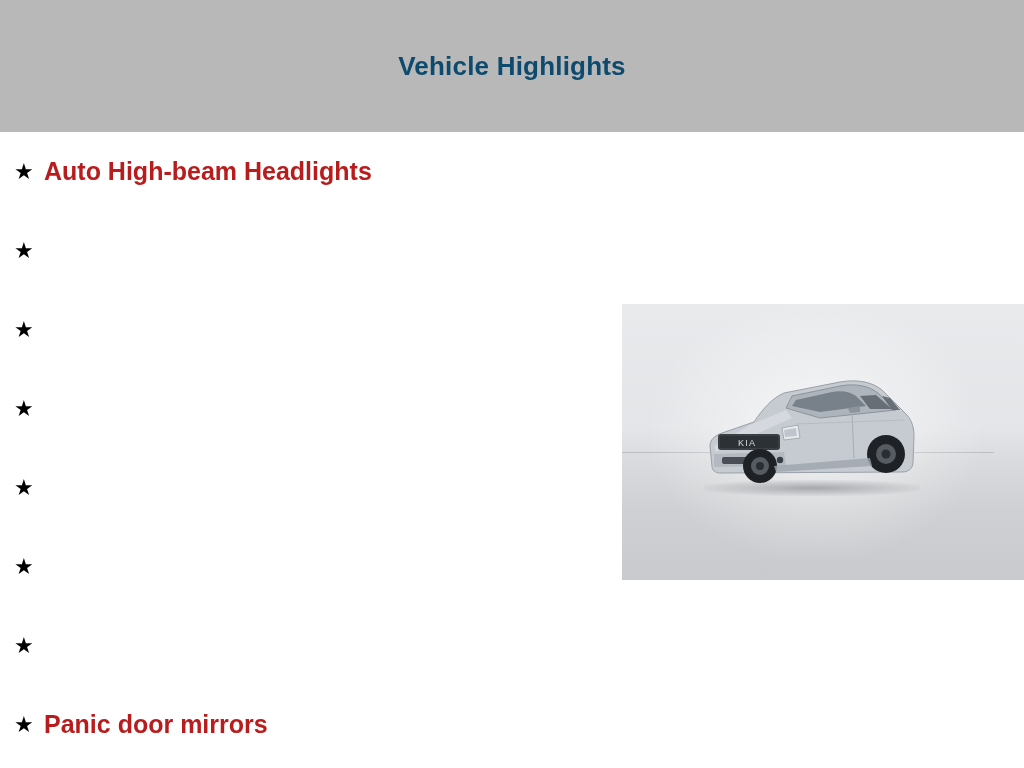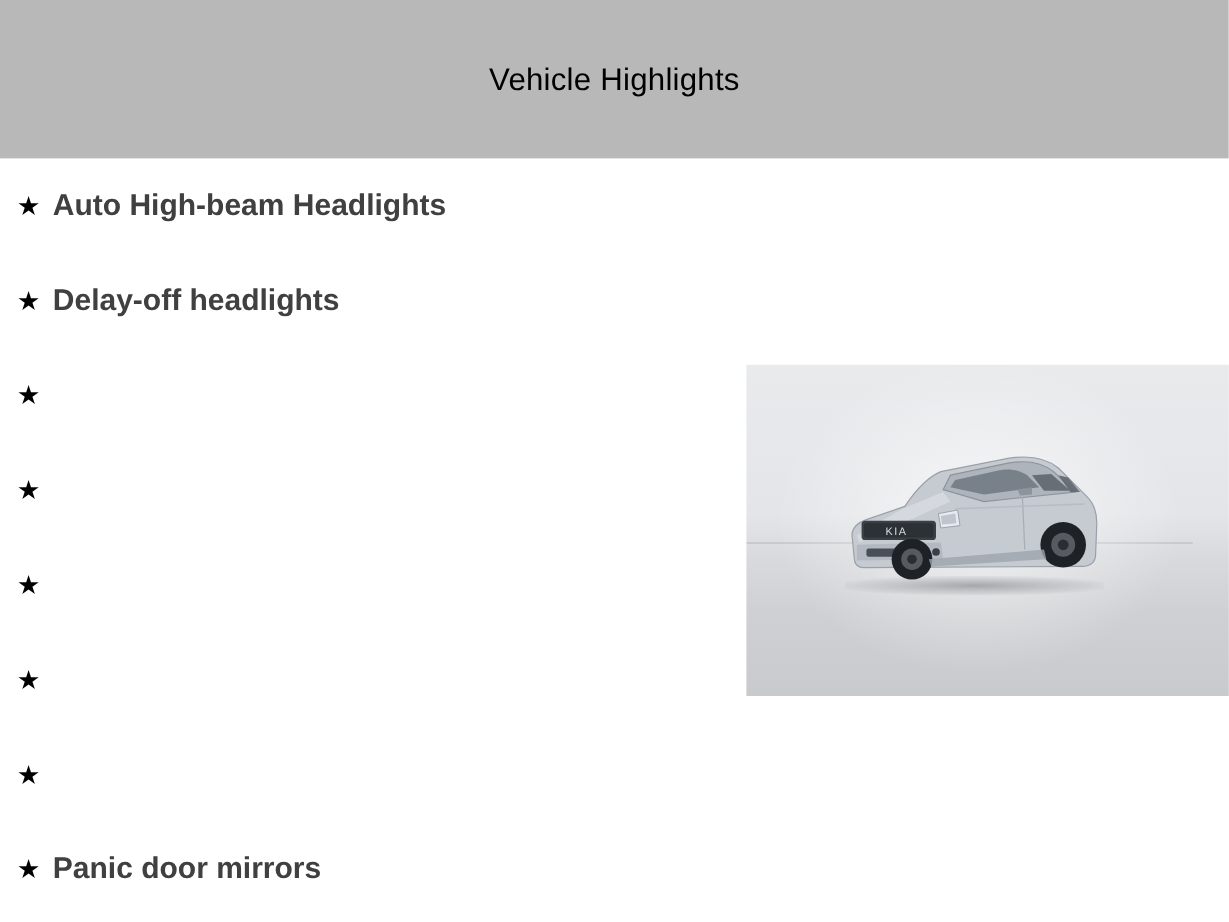--- a/index.html
+++ b/index.html
@@ -28,22 +28,22 @@
   .header-title {
     position: absolute;
     left: 0;
     top: 0;
     width: 1024px;
     height: 132px;
     display: flex;
     align-items: center;
     justify-content: center;
     font-size: 26px;
-    font-weight: normal;
-    color: #000000;
+    font-weight: bold;
+    color: #0c4a6e;
     letter-spacing: 0.2px;
   }
   .highlights {
     position: absolute;
     left: 0;
     top: 132px;
     width: 620px;
     padding: 0;
     margin: 0;
     list-style: none;
@@ -59,21 +59,21 @@
     width: 30px;
     flex: 0 0 30px;
     font-size: 22px;
     line-height: 1;
     color: #000000;
     text-align: left;
   }
   .highlight-label {
     font-size: 25px;
     font-weight: bold;
-    color: #404040;
+    color: #b91c1c;
     white-space: nowrap;
   }
   
   .vehicle-photo {
     position: absolute;
     left: 622px;
     top: 304px;
     width: 372px;
     height: 276px;
     overflow: hidden;
@@ -120,21 +120,20 @@
   <div class="header-bar"></div>
   <div class="header-title">Vehicle Highlights</div>
 
   <ul class="highlights">
     <li class="highlight-item">
       <span class="bullet-star">★</span>
       <span class="highlight-label">Auto High-beam Headlights</span>
     </li>
     <li class="highlight-item">
       <span class="bullet-star">★</span>
-      <span class="highlight-label">Delay-off headlights</span>
     </li>
     <li class="highlight-item">
       <span class="bullet-star">★</span>
     </li>
     <li class="highlight-item">
       <span class="bullet-star">★</span>
     </li>
     <li class="highlight-item">
       <span class="bullet-star">★</span>
     </li>

